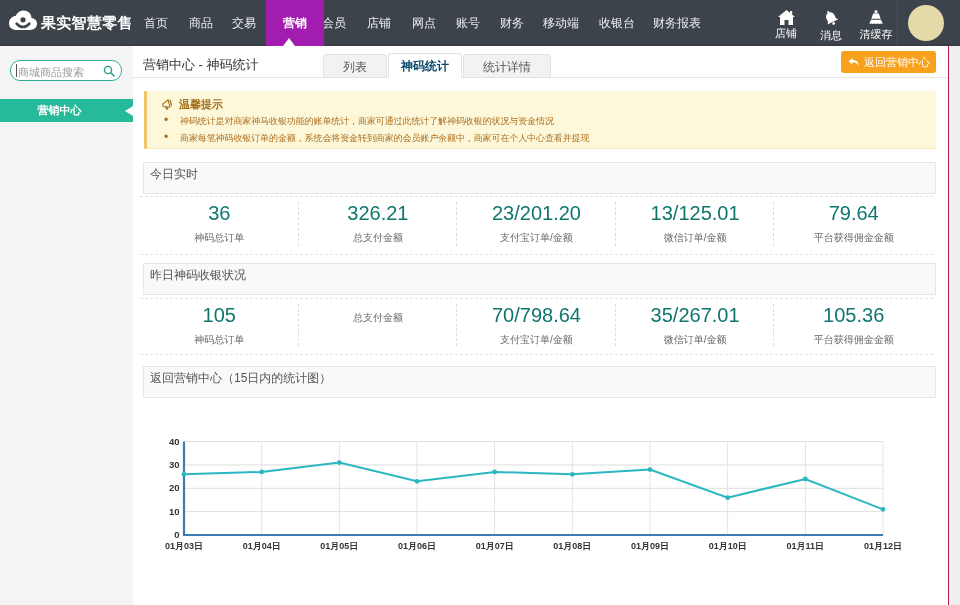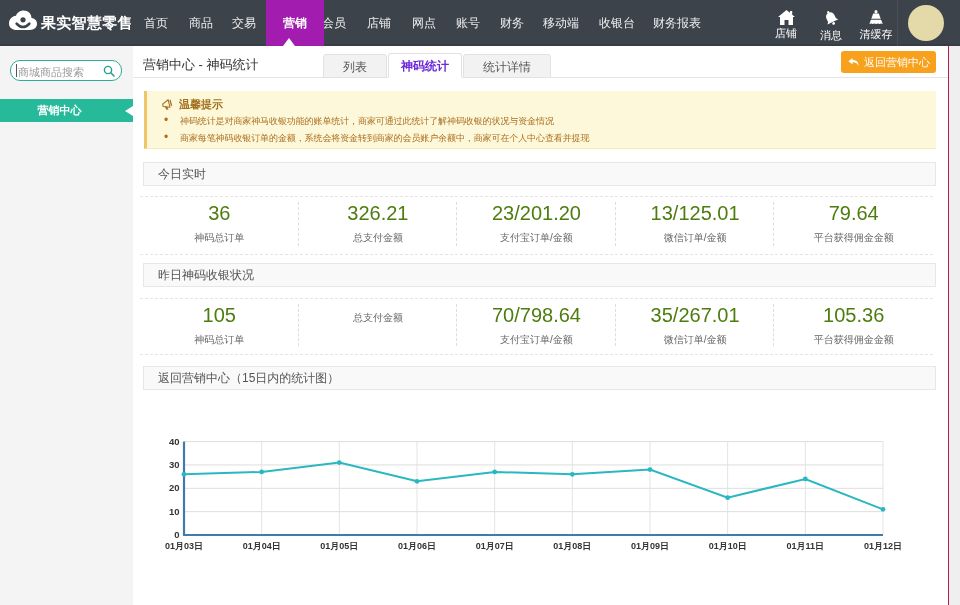--- a/index.html
+++ b/index.html
@@ -23,36 +23,36 @@
 .search .ph{position:absolute;left:7px;top:4px;font-size:11px;color:#9a9a9a}
 .search .caret{position:absolute;left:5px;top:3px;width:1px;height:13px;background:#555}
 .sideitem{position:absolute;left:0;top:53px;width:133px;height:23px;background:#26b99a;color:#fff;font-size:11px;font-weight:bold;text-align:center;line-height:23px}
 .sideitem:after{content:"";position:absolute;right:0;top:7px;width:0;height:0;border-top:5px solid transparent;border-bottom:5px solid transparent;border-right:8px solid #fff}
 
 .content{position:absolute;left:133px;top:46px;width:816px;height:559px;background:#fff;border-right:1px solid #be185d}
 .pagehead{position:absolute;left:0;top:0;width:815px;height:32px;border-bottom:1px solid #e5e5e5;background:#fff}
 .pagetitle{position:absolute;left:10px;top:10px;font-size:13px;color:#333}
 .tabs{position:absolute;left:190px;bottom:-1px;height:25px}
 .tab{display:inline-block;vertical-align:bottom;height:24px;line-height:24px;padding:0 19px;font-size:12px;color:#555;background:#f2f2f2;border:1px solid #e2e2e2;border-radius:3px 3px 0 0;margin-right:1px}
-.tab.active{background:#fff;border-bottom:1px solid #fff;height:25px;line-height:25px;font-weight:bold;color:#6d28d9;padding:0 12px}
+.tab.active{background:#fff;border-bottom:1px solid #fff;height:25px;line-height:25px;font-weight:bold;color:#0c4a6e;padding:0 12px}
 .backbtn{position:absolute;right:12px;top:5px;width:95px;height:22px;background:#f7a11d;border-radius:3px;color:#fff;font-size:11px;text-align:center;line-height:22px}
 .backbtn svg{vertical-align:-2px;margin-right:4px}
 
 .notice{position:absolute;left:11px;top:45px;width:792px;height:58px;background:#fcf8d9;border-left:3px solid #f0c568;border-bottom:1px solid #f3ecb5}
 .ntitle{position:absolute;left:32px;top:6px;font-size:11px;font-weight:bold;color:#a4701e}
 .nicon{position:absolute}
 .nline{position:absolute;left:33px;font-size:9px;letter-spacing:-0.1px;color:#ad6e20}
 .nline .dot{position:absolute;left:-16px;top:-2px;font-size:12px}
 
-.secbar{position:absolute;left:10px;width:793px;height:24px;background:#f9f9f9;border:1px solid #e7e7e7;font-size:12px;color:#555;line-height:22px;padding-left:14px}
+.secbar{position:absolute;left:10px;width:793px;height:32px;background:#f9f9f9;border:1px solid #e7e7e7;font-size:12px;color:#555;line-height:22px;padding-left:6px}
 
 .stats{position:absolute;left:7px;width:793px;height:59px;border-top:1px dashed #e4e4e4;border-bottom:1px dashed #e4e4e4;display:flex}
 .stat{flex:1;text-align:center;padding-top:5px;position:relative}
 .stat:not(:last-child):after{content:"";position:absolute;right:0;top:5px;bottom:8px;border-right:1px dashed #ddd}
-.num{font-size:20px;color:#4d7c0f;line-height:22px}
+.num{font-size:20px;color:#0f766e;line-height:22px}
 .stat .lb{font-size:10px;color:#666;margin-top:7px}
 </style>
 </head>
 <body>
 
 <div class="topbar">
     <div style="position:absolute;left:0;top:44px;width:960px;height:2px;background:#373d44"></div>
   <svg class="logoicon" width="28" height="20" viewBox="0 0 28 20">
     <path fill="#fff" d="M22.5 8.1 C22.5 3.6 18.9 0.6 14.6 0.6 C11.1 0.6 8.1 2.7 7 5.8 C3.1 6.1 0 9.4 0 13.4 C0 17.6 3.4 19.9 7.6 19.9 L20.9 19.9 C24.8 19.9 28 17.7 28 13.8 C28 10.4 25.6 8.6 22.5 8.1 Z"></path>
     <circle cx="14" cy="9.8" r="2.6" fill="#3d434a"></circle>

